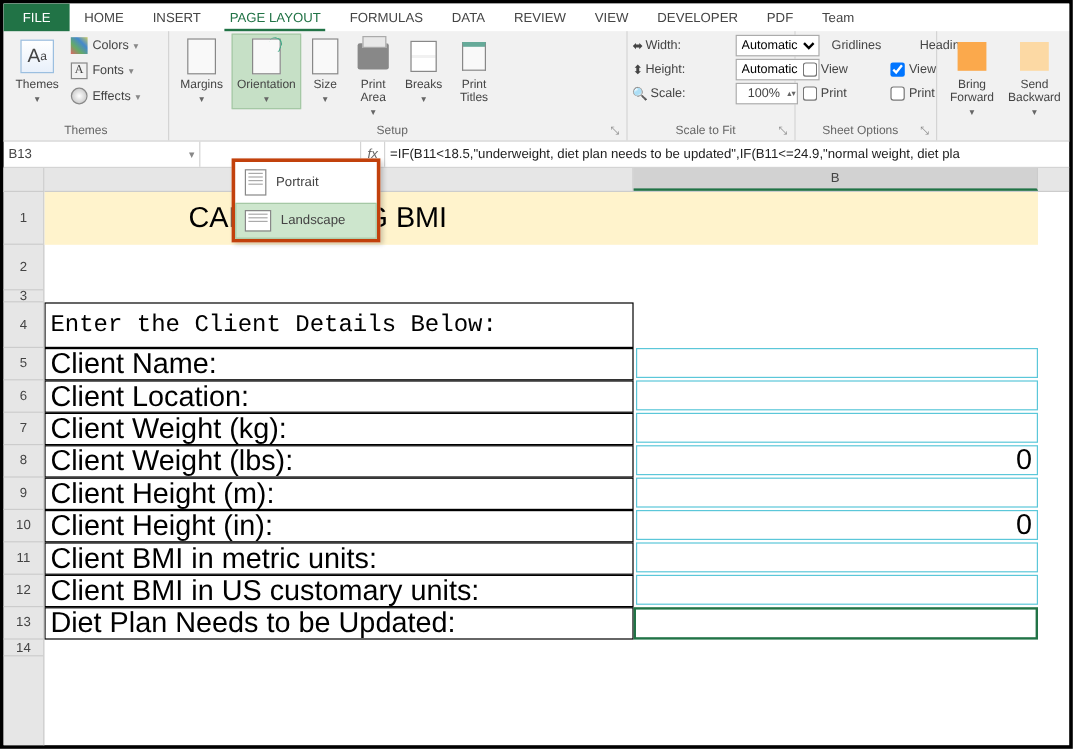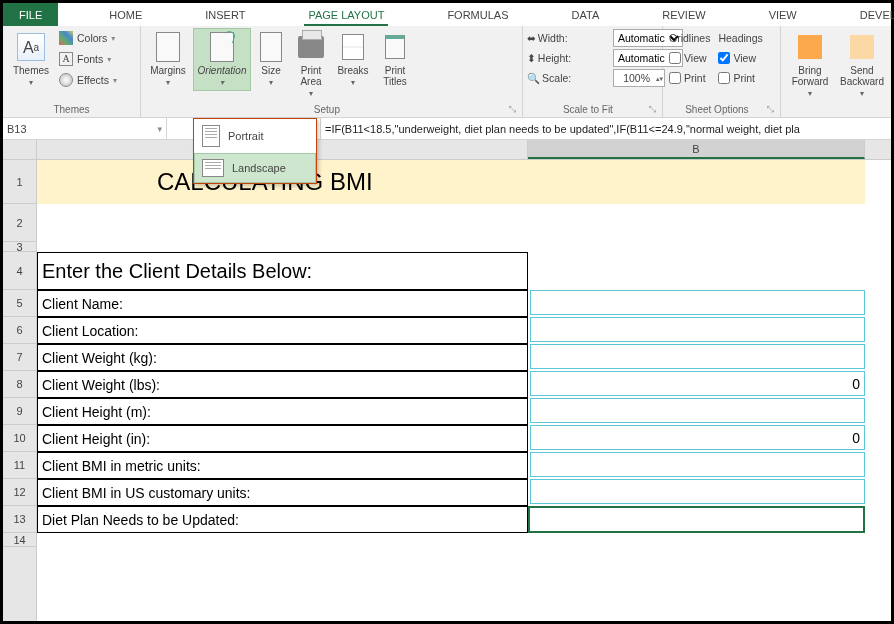--- a/index.html
+++ b/index.html
@@ -1,55 +1,55 @@
 <!DOCTYPE html>
 <html><head>
 <meta charset="utf-8">
 <style>
 * { box-sizing: border-box; margin: 0; padding: 0; font-family: "Segoe UI", Arial, sans-serif; }
 body { background: #000; width: 894px; height: 624px; overflow: hidden; }
 .app { background: #fff; width: 888px; height: 618px; margin: 3px; position: relative; }
 
 
-.tabs { height: 23px; background: #fff; display: flex; align-items: stretch; font-size: 11px; gap: 39px; }
+.tabs { height: 23px; background: #fff; display: flex; align-items: stretch; font-size: 11px; }
 .tab { padding: 0 12px; display: flex; align-items: center; color: #444; cursor: pointer; white-space: nowrap; }
 .tab.file { background: #217346; color: #fff; padding: 0 16px; }
 .tab.active { color: #217346; position: relative; }
 .tab.active::after { content: ""; position: absolute; bottom: 0; left: 8px; right: 8px; height: 2px; background: #217346; }
 
 
 .ribbon { height: 92px; background: #f1f1f1; border-bottom: 1px solid #d4d4d4; display: flex; }
 .group { border-right: 1px solid #d4d4d4; display: flex; flex-direction: column; justify-content: space-between; padding: 2px 4px 0 4px; }
 .group-label { text-align: center; font-size: 10px; color: #666; padding: 2px 0; }
 .group-body { display: flex; align-items: flex-start; gap: 2px; flex: 1; }
 
 .bigbtn { display: flex; flex-direction: column; align-items: center; justify-content: flex-start; width: 56px; padding: 2px 2px; font-size: 10px; color: #444; text-align: center; line-height: 11px; cursor: pointer; border: 1px solid transparent; }
-.bigbtn.orientation { background: #c6e0c6; border: 1px solid #a5c8a5; font-style: italic; }
+.bigbtn.orientation { background: #c6e0c6; border: 1px solid #a5c8a5; }
 .bigbtn .ico { width: 32px; height: 32px; margin-bottom: 2px; display: flex; align-items: center; justify-content: center; }
 .bigbtn .arrow { font-size: 8px; color: #666; margin-top: 1px; }
 
 .smallrow { display: flex; flex-direction: column; gap: 1px; font-size: 10.5px; color: #444; }
 .smallrow .item { display: flex; align-items: center; gap: 4px; height: 20px; padding: 0 2px; }
 .smallrow .swatch { width: 14px; height: 14px; }
 
 .scalegrid { font-size: 10.5px; color: #444; }
 .scalegrid .row { display: flex; align-items: center; height: 20px; gap: 4px; }
 .scalegrid .lab { width: 50px; display:flex; align-items:center; gap:2px; }
 .scalegrid select, .scalegrid .spin { font-size: 10.5px; height: 18px; border: 1px solid #ababab; background: #fff; margin-left: 32px; }
 .scalegrid select { width: 70px; }
 .scalegrid .spin { width: 52px; display:flex; align-items:center; justify-content:flex-end; padding-right:14px; position:relative; }
 .scalegrid .spin::after { content:"▴▾"; position:absolute; right:1px; font-size:7px; line-height:7px; display:flex; flex-direction:column; color:#666;}
 
 .checkcol { font-size: 10.5px; color: #444; }
-.checkcol .hdr { height: 20px; display:flex; align-items:center; }
+.checkcol .hdr { height: 20px; display:flex; align-items:center;margin-left:24px; }
 .checkcol .row { display:flex; align-items:center; gap:3px; height:20px; }
 .checkcol input { width:12px; height:12px; }
 
 
-.orient-menu { position: absolute; top: 115px; left: 190px; width: 124px; background: #fff; border: 1px solid #c2410c; box-shadow: 2px 2px 4px rgba(0,0,0,0.2); z-index: 50; }
+.orient-menu { position: absolute; top: 129px; left: 190px; width: 124px; background: #fff; border: 3px solid #c2410c; box-shadow: 2px 2px 4px rgba(0,0,0,0.2); z-index: 50; }
 .orient-item { display: flex; align-items: center; gap: 8px; padding: 6px 8px; font-size: 11px; color: #444; cursor: pointer; }
 .orient-item.hover { background: #cde6cd; border: 1px solid #a5c8a5; padding: 5px 7px; }
 .orient-item .sheet { width: 18px; height: 22px; border: 1px solid #888; background: linear-gradient(#fff,#fff); display:flex; flex-direction:column; gap:2px; padding:2px; }
 .orient-item .sheet.l { width: 22px; height: 18px; }
 .orient-item .sheet .ln { height:1px; background:#aaa; }
 
 
 .fbar { height: 22px; border-bottom: 1px solid #d4d4d4; display: flex; align-items: stretch; font-size: 11px; }
 .namebox { width: 164px; border-right: 1px solid #d4d4d4; display: flex; align-items: center; padding: 0 4px; justify-content: space-between; color:#444; }
 .namebox .dd { color:#888; font-size:9px; }
@@ -60,23 +60,23 @@
 
 .sheet-area { position: relative; display: flex; height: calc(100% - 23px - 92px - 22px); }
 .rowhdrs { width: 34px; background: #e6e6e6; border-right: 1px solid #ccc; }
 .rowhdr { border-bottom: 1px solid #ccc; font-size: 11px; color: #444; display: flex; align-items: center; justify-content: center; }
 .cols { flex: 1; position: relative; overflow:hidden; }
 .colhdrs { height: 20px; background: #e6e6e6; display: flex; border-bottom: 1px solid #ccc; }
 .colhdr { border-right: 1px solid #ccc; font-size: 11px; color: #444; display: flex; align-items: center; justify-content: center; }
 .colhdr.selB { background: #d2d2d2; border-bottom: 2px solid #217346; }
 
 .cells { position: relative; }
-.cell { position: absolute; font-size: 14px; color: #000; display: flex; align-items: center; padding: 0 4px; border-right: 1px solid transparent; border-bottom: 1px solid transparent; }
+.cell { position: absolute; font-size: 24px; color: #000; display: flex; align-items: center; padding: 0 4px; border-right: 1px solid transparent; border-bottom: 1px solid transparent; }
 .title { font-family: Arial; font-size: 24px; background: #fff3cc; justify-content:center; }
-.h4 { font-size: 20px; font-family: Liberation Sans, sans-serif; }
+.h4 { font-size: 20px; font-family: Liberation Mono, monospace; }
 .labelcell { font-family: Arial; }
 .bordA { border: 1.5px solid #000; }
 .bordAthin { border-top:1px solid #000; border-left:1px solid #000; border-right:1px solid #000; }
 .cyan { border: 1px solid #5bc7d9; }
 .bordB-sel { border: 2px solid #217346; }
 .r0 { text-align: right; justify-content: flex-end; }
 
 .corner { position:absolute; top:0; left:0; width:34px; height:20px; background:#e6e6e6; border-right:1px solid #ccc; border-bottom:1px solid #ccc; }
 
 

